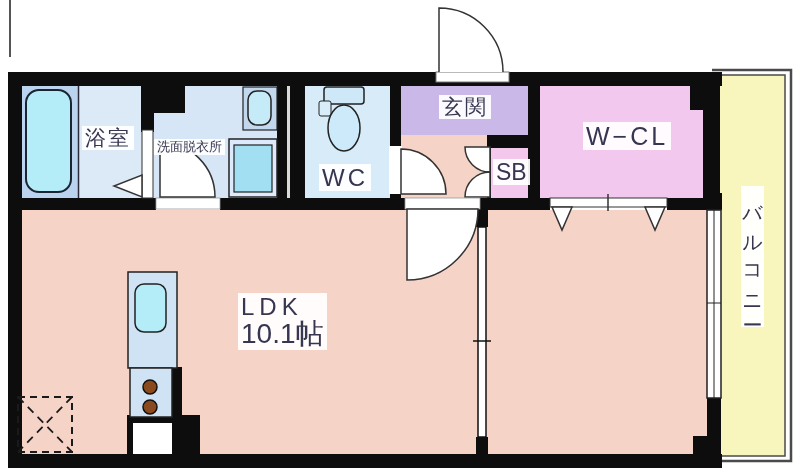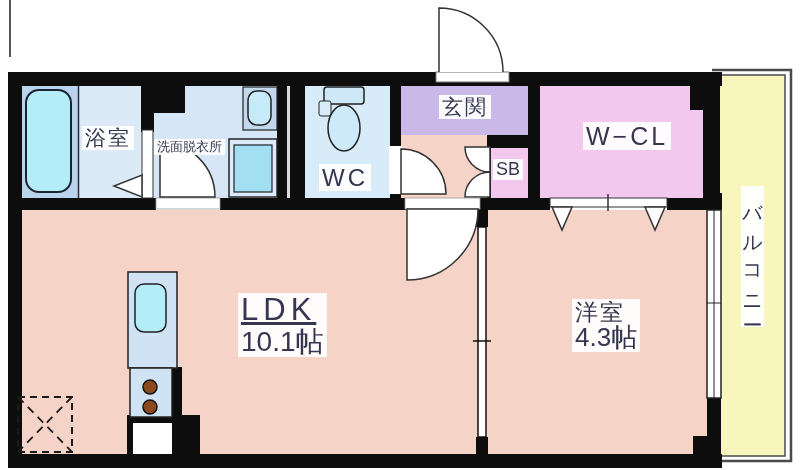--- a/index.html
+++ b/index.html
@@ -9,24 +9,24 @@
   }
   #plan-svg{position:absolute;left:0;top:0;}
   .lbl{
     position:absolute;color:#363650;background:rgba(255,255,255,.93);
     padding:1px 3px;white-space:nowrap;line-height:1.05;
   }
   .lbl-bathroom{left:82px;top:126px;font-size:21px;letter-spacing:2px;}
   .lbl-washroom{left:154px;top:112px;font-size:13px;margin-top:27px;}
   .lbl-wc{left:319px;top:164px;font-size:24px;letter-spacing:3px;}
   .lbl-entrance{left:439px;top:95px;font-size:21px;letter-spacing:2px;font-family:Liberation Serif, serif;}
-  .lbl-sb{left:493px;top:159px;font-size:18px;}
+  .lbl-sb{left:493px;top:159px;font-size:23px;}
   .lbl-wcl{left:583px;top:122px;font-size:25px;letter-spacing:3px;}
   .lbl-ldk{left:238px;top:293px;text-align:left;}
-  .lbl-ldk .l1{display:block;font-size:31px;letter-spacing:5px;text-decoration:underline;}
+  .lbl-ldk .l1{display:block;font-size:24px;letter-spacing:5px;}
   .lbl-ldk .l2{display:block;font-size:28px;}
   .lbl-bedroom{left:572px;top:299px;text-align:left;}
   .lbl-bedroom .l1{display:block;font-size:23px;letter-spacing:2px;}
   .lbl-bedroom .l2{display:block;font-size:26px;}
   .lbl-balcony{
     left:741px;top:186px;font-size:20px;letter-spacing:8px;
     writing-mode:vertical-rl;text-orientation:upright;padding:5px 1px;
   }
 </style>
 </head>
@@ -150,19 +150,15 @@
 <div class="lbl lbl-bathroom">浴室</div>
 <div class="lbl lbl-washroom">洗面脱衣所</div>
 <div class="lbl lbl-wc">WC</div>
 <div class="lbl lbl-entrance">玄関</div>
 <div class="lbl lbl-sb">SB</div>
 <div class="lbl lbl-wcl">W−CL</div>
 <div class="lbl lbl-ldk">
   <span class="l1">LDK</span>
   <span class="l2">10.1帖</span>
 </div>
-<div class="lbl lbl-bedroom">
-  <span class="l1">洋室</span>
-  <span class="l2">4.3帖</span>
-</div>
 <div class="lbl lbl-balcony">バルコニー</div>
 
 </div>
 
 </body></html>

